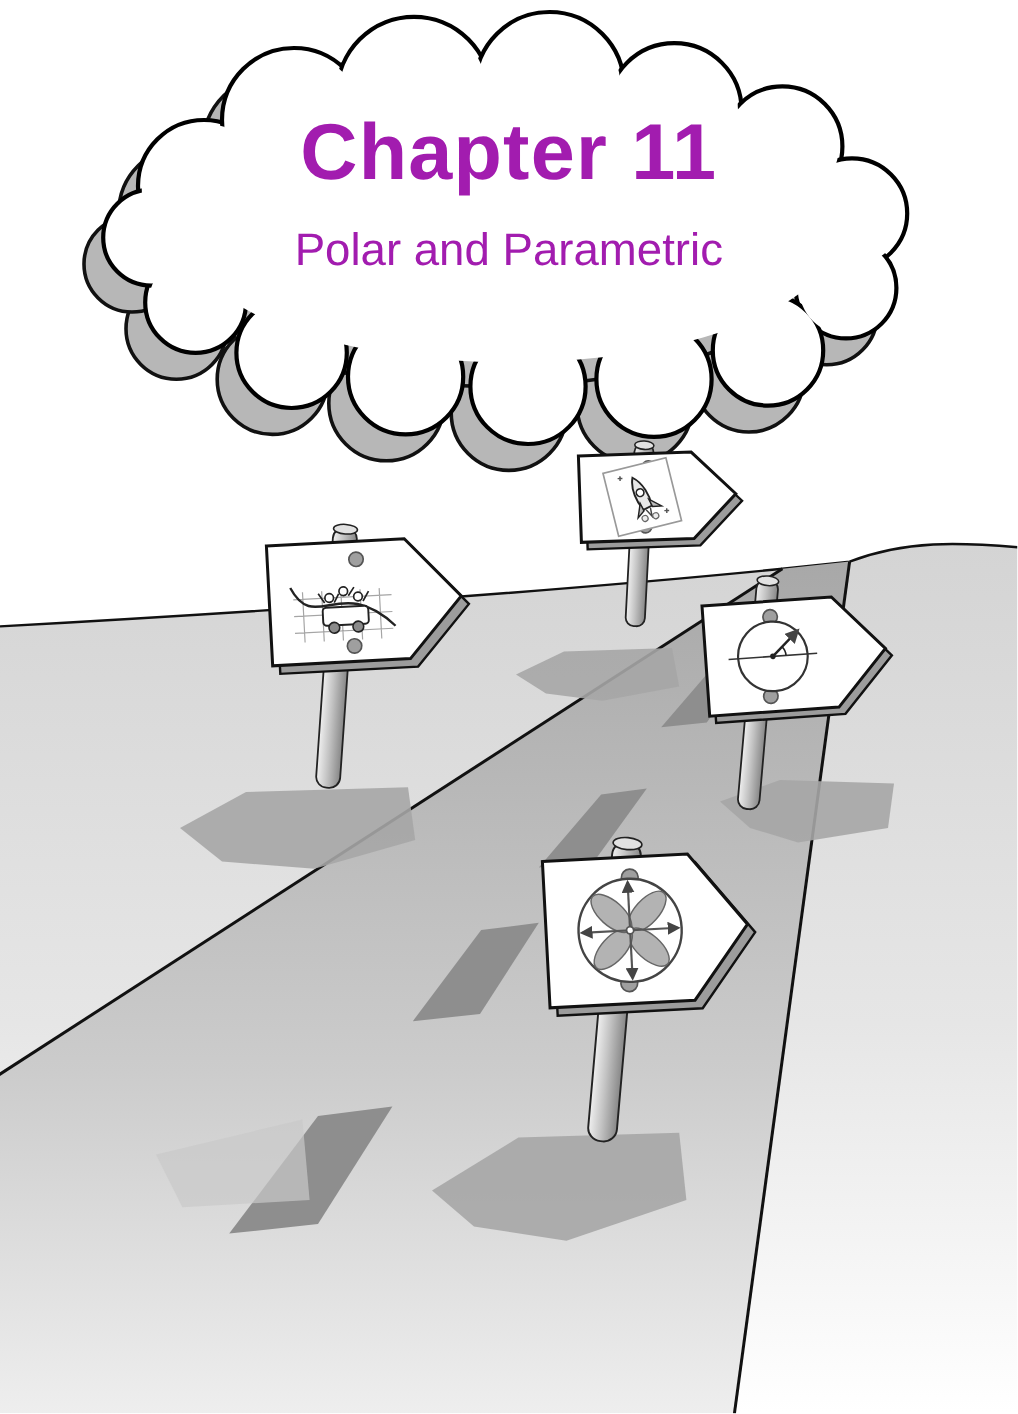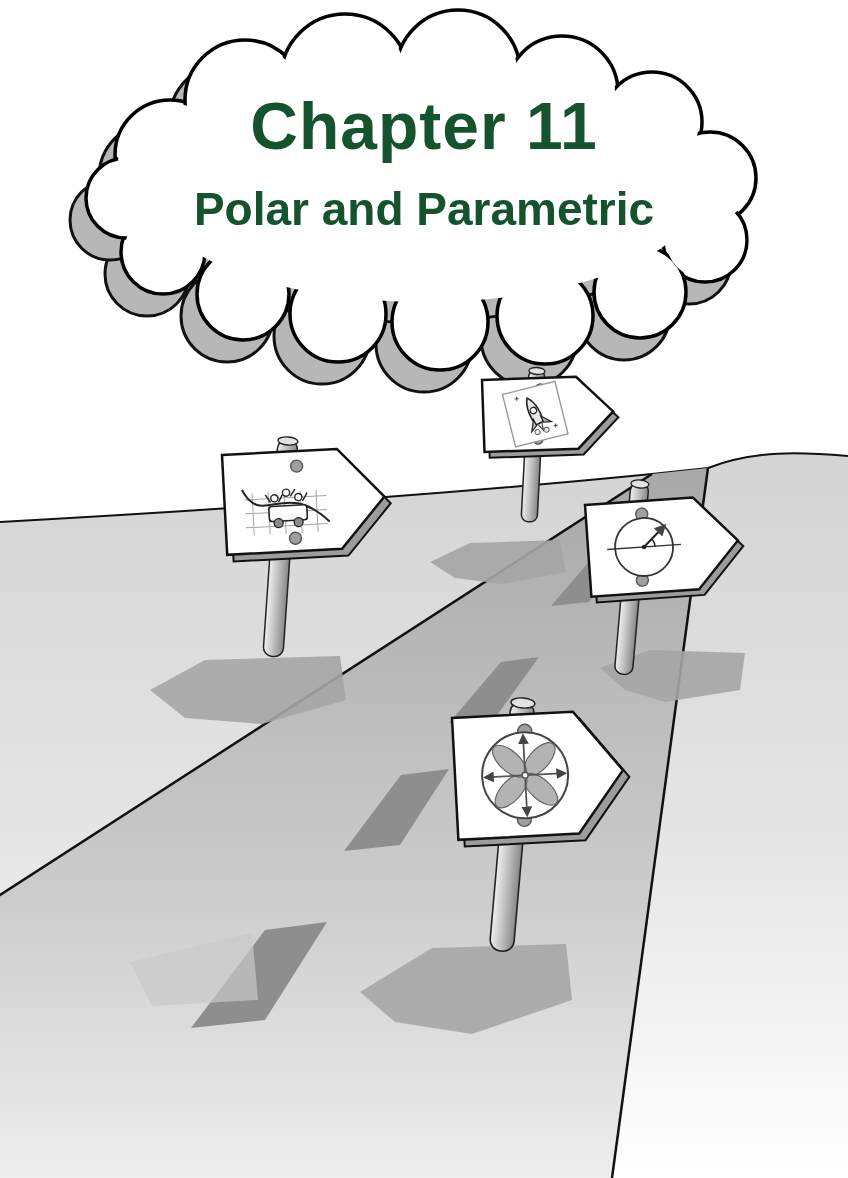--- a/index.html
+++ b/index.html
@@ -5,33 +5,33 @@
   html,body{margin:0;padding:0;background:#ffffff;}
   #page{
     position:relative;
     width:848px;height:1178px;
     background:#ffffff;
     overflow:hidden;
     font-family:"Liberation Sans", sans-serif;
   }
   #scene{position:absolute;left:0;top:0;}
   .cloud-text{
-    position:absolute;left:0;width:848px;text-align:center;color:#14532d;
+    position:absolute;left:0;width:848px;text-align:center;color:#a21caf;
   }
   #chapter-title{
     top:88px;
     font-size:66px;
     font-weight:bold;
     letter-spacing:1px;
   }
   #chapter-subtitle{
     top:186px;
-    font-size:46px;
+    font-size:38px;
     line-height:46px;
-    font-weight:700;
+    font-weight:400;
   }
 </style>
 </head>
 <body>
 
 <div id="page">
 
 <svg id="scene" width="848" height="1178" viewBox="0 0 848 1178" xmlns="http://www.w3.org/2000/svg">
   <defs>
     <linearGradient id="groundGrad" x1="0" y1="0" x2="0" y2="1">

